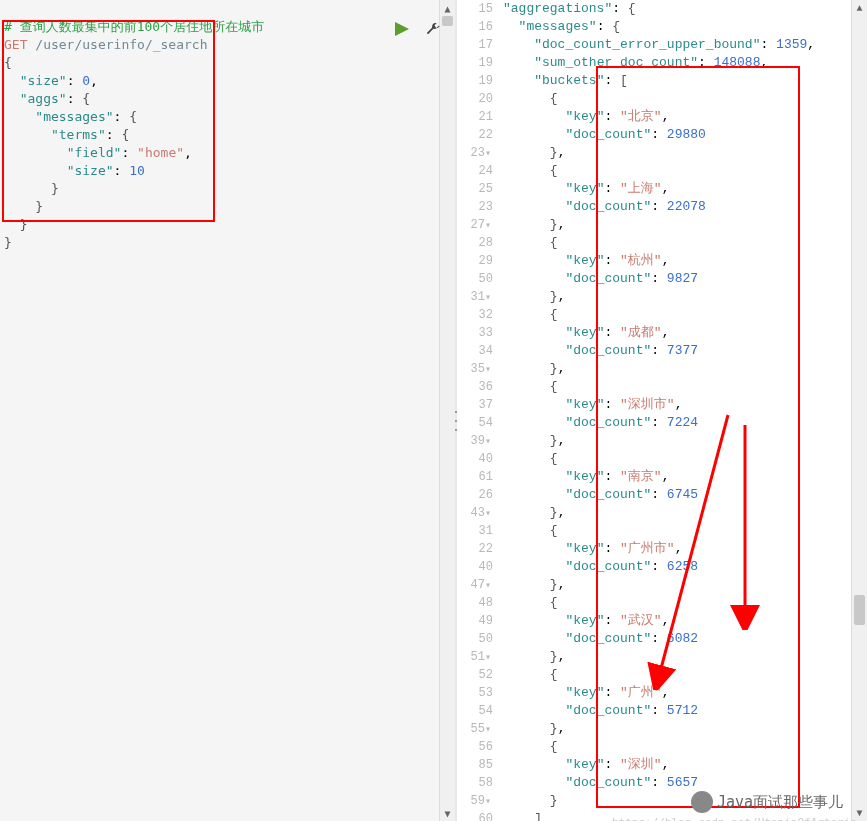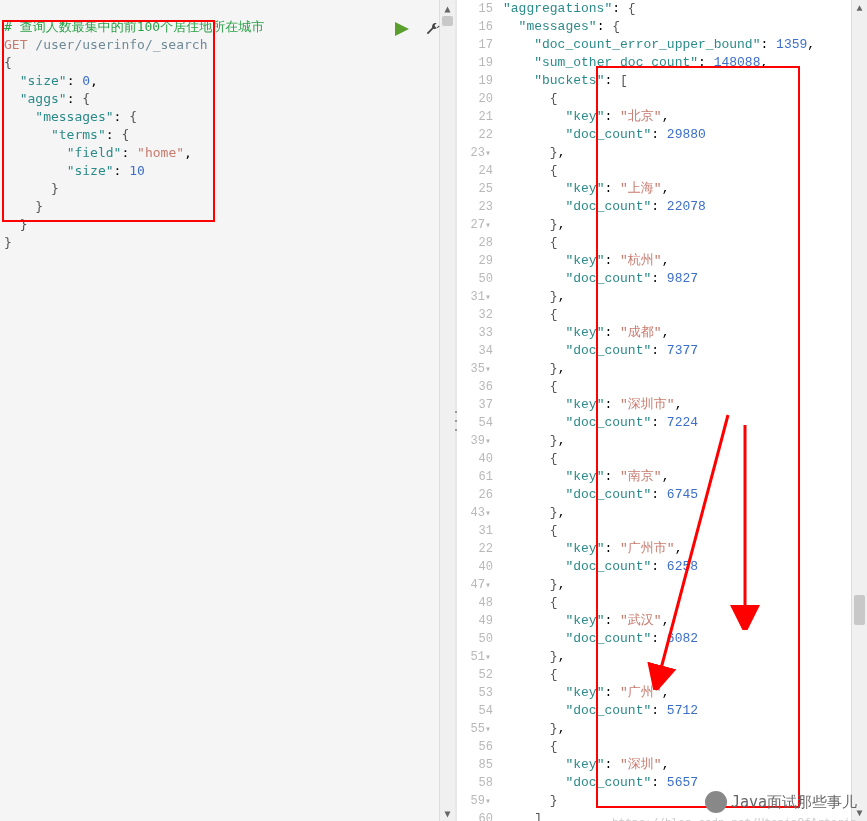--- a/index.html
+++ b/index.html
@@ -130,21 +130,21 @@
 .run-btn, .wrench-btn {
   position: absolute;
   top: 22px;
   z-index: 5;
   cursor: pointer;
 }
 .run-btn { left: 395px; }
 .wrench-btn { left: 425px; }
 .watermark {
   position: absolute;
-  right: 10px;
+  right: 24px;
   bottom: 8px;
   font-size: 15px;
   color: #666;
   display: flex;
   align-items: center;
   gap: 4px;
   pointer-events: none;
 }
 .watermark-icon {
   width: 22px; height: 22px; border-radius: 50%;

